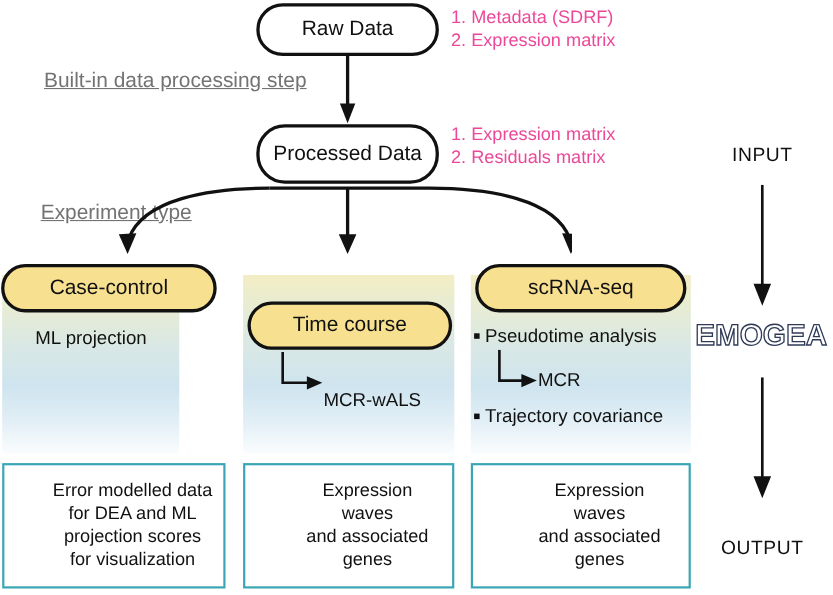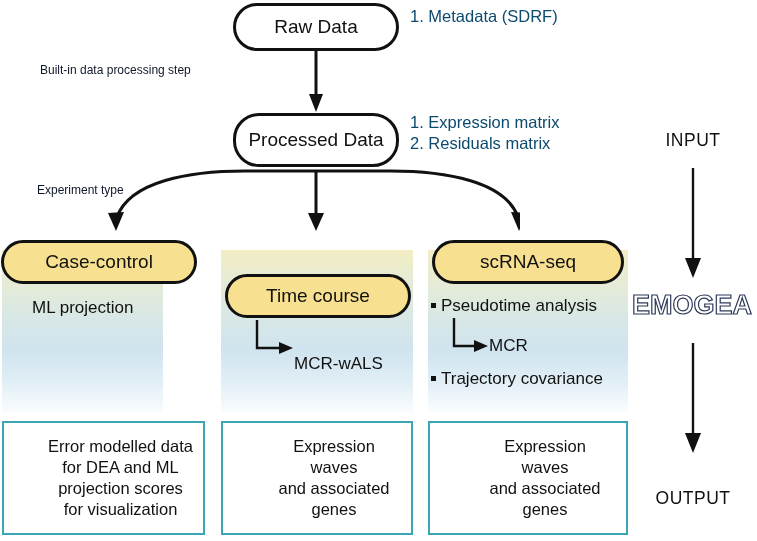--- a/index.html
+++ b/index.html
@@ -30,30 +30,31 @@
     justify-content: center;
     font-size: 19px;
     color: #111;
     box-sizing: border-box;
   }
 
   
   .ann {
     font-size: 16.5px;
     line-height: 21px;
-    color: #0c4a6e;
+    color: #ec4899;
     white-space: nowrap;
   }
   .ann div { display: block; }
 
   
   .side-label {
-    font-size: 12px;
-    color: #0f172a;
-    white-space: nowrap;
+    font-size: 19px;
+    color: #737373;
+    white-space: nowrap;
+    text-decoration: underline;
   }
 
   
   .branch-col {
     background: linear-gradient(to bottom,
                 #f3edc4 0%,
                 #e8ecd2 16%,
                 #d9e8e5 40%,
                 #cfe4ef 62%,
                 #e2eff6 82%,
@@ -132,20 +133,21 @@
 <body>
 
 <div id="canvas">
 
   <div class="capsule abs" style="left:233px; top:3px; width:166px; height:48px;">
     <span>Raw Data</span>
   </div>
 
   <div class="ann abs" style="left:410px; top:6px;">
     <div>1. Metadata (SDRF)</div>
+    <div>2. Expression matrix</div>
   </div>
 
   <svg class="abs" style="left:300px; top:50px;" width="32" height="64">
     <line class="ink" x1="16" y1="0" x2="16" y2="50"></line>
     <polygon class="inkfill" points="16,62 9,44 23,44"></polygon>
   </svg>
 
   <div class="side-label abs" style="left:40px; top:63px;">Built-in data processing step</div>
 
   <div class="capsule abs" style="left:233px; top:113px; width:166px; height:54px;">

